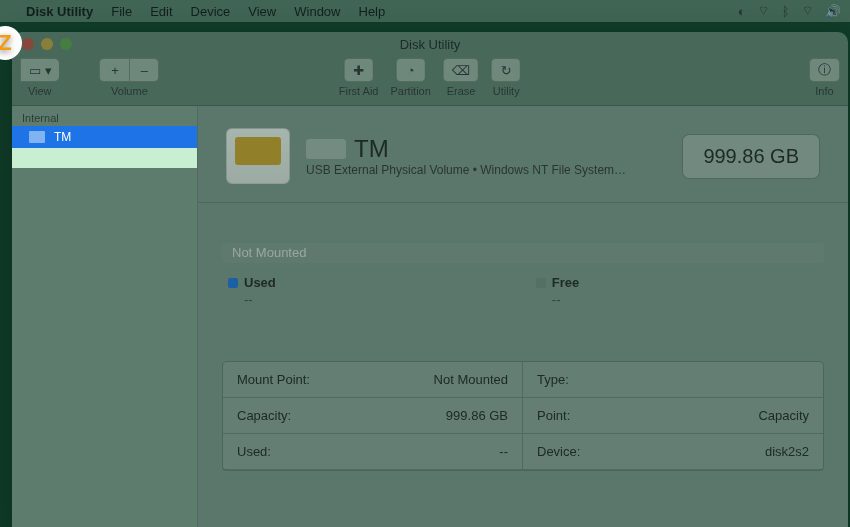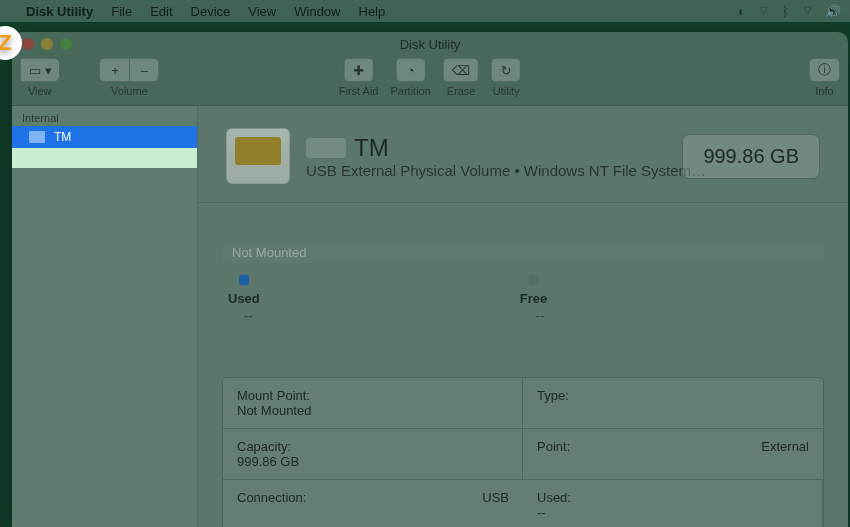--- a/index.html
+++ b/index.html
@@ -79,44 +79,44 @@
 
   .main { flex:1; background: rgba(155,170,165,0.55); padding: 0; position:relative;}
   .vol-header { display:flex; align-items:center; gap:16px; padding: 22px 28px 18px; border-bottom:1px solid rgba(0,0,0,0.15); position:relative}
   .drive-ic {
     width:64px; height:56px; border-radius:6px; background:linear-gradient(#f5f6f4,#e5e6e4);
     border:1px solid rgba(0,0,0,0.15); display:flex; align-items:flex-start; justify-content:center; padding-top:8px;
   }
   .drive-ic::before{ content:""; width:46px;height:28px;background:#d6a42b;border-radius:3px;display:block;}
   .vol-title h2 { font-size:24px; font-weight:500; color:#222; display:flex; align-items:center; gap:8px;}
   .vol-title .blur{ display:inline-block; width:40px;height:20px;background:rgba(170,185,180,0.9);border-radius:3px;}
-  .vol-sub { font-size:15px; color:#333; }
+  .vol-sub { font-size:12px; color:#333; }
   .size-pill {
     margin-left:auto; padding:10px 20px; border:1px solid rgba(0,0,0,0.3); border-radius:7px;
     font-size:20px; color:#222; background:rgba(200,208,204,0.5);
     position:absolute; right:28px; top:28px;
   }
 
   .status-bar { margin: 40px 24px 8px; height:20px; border-radius:4px; background:rgba(140,155,150,0.7); color:rgba(255,255,255,0.7); font-size:13px; padding:2px 10px;}
   .usage { display:flex; gap:60px; padding: 4px 30px; font-size:13px; color:#222;}
   .usage .item { display:flex; flex-direction:column; gap:2px;}
-  .usage .lab { display:flex; align-items:center; gap:6px; font-weight:600;flex-direction:column;}
+  .usage .lab { display:flex; align-items:center; gap:6px; font-weight:600;}
   .sq { width:10px;height:10px;border-radius:2px; display:inline-block;}
   .sq-blue{ background:#1e74e6;} .sq-grey{ background:rgba(120,135,130,0.8);}
   .usage .val { color:#444; margin-left:16px;}
 
   .info-table {
     margin: 50px 24px 0; border:1px solid rgba(0,0,0,0.25); border-radius:5px;
     display:grid; grid-template-columns: 1fr 1fr; font-size:13px; color:#222;
     background: rgba(165,180,175,0.4);
   }
   .info-row { display:flex; justify-content:space-between; padding:10px 14px; border-bottom:1px solid rgba(0,0,0,0.2);}
   .info-row:nth-child(7),.info-row:nth-child(8){ border-bottom:none;}
   .info-row:nth-child(odd){}
-  .info-col-sep { border-right:1px solid rgba(0,0,0,0.2);flex-direction:column;}
+  .info-col-sep { border-right:1px solid rgba(0,0,0,0.2);}
 
   
   .watermark {
     position:absolute; top:4px; right:12px; display:flex; align-items:center; gap:10px;
     font-size:34px; font-weight:300; color:#fff; text-shadow:0 2px 6px rgba(0,0,0,0.5);
     z-index:50;
   }
   .watermark .logo {
     width:34px;height:34px;border-radius:50%;background:#fff;display:flex;align-items:center;justify-content:center;
     color:#f39c12; font-weight:700; font-size:22px;
@@ -261,27 +261,23 @@
           <div class="info-row">
               <span>Type:</span>
             </div>
 
           <div class="info-row info-col-sep">
               <span>Capacity:</span>
               <span>999.86 GB</span>
             </div>
           <div class="info-row">
               <span>Point:</span>
-              <span>External</span>
-            </div>
-
-          <div class="info-row">
-              <span>Connection:</span>
-              <span>USB</span>
-            </div>
+              <span>Capacity</span>
+            </div>
+
 
           <div class="info-row info-col-sep">
               <span>Used:</span>
               <span>--</span>
             </div>
           <div class="info-row">
               <span>Device:</span>
               <span>disk2s2</span>
             </div>
         </div>

